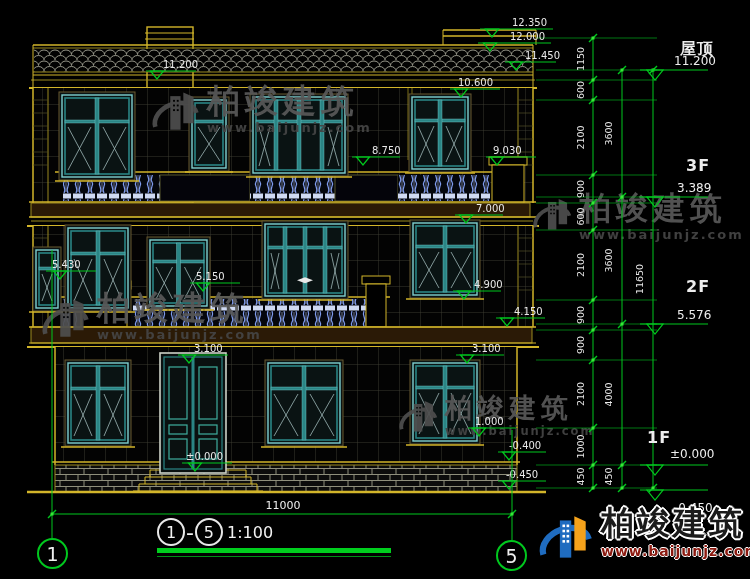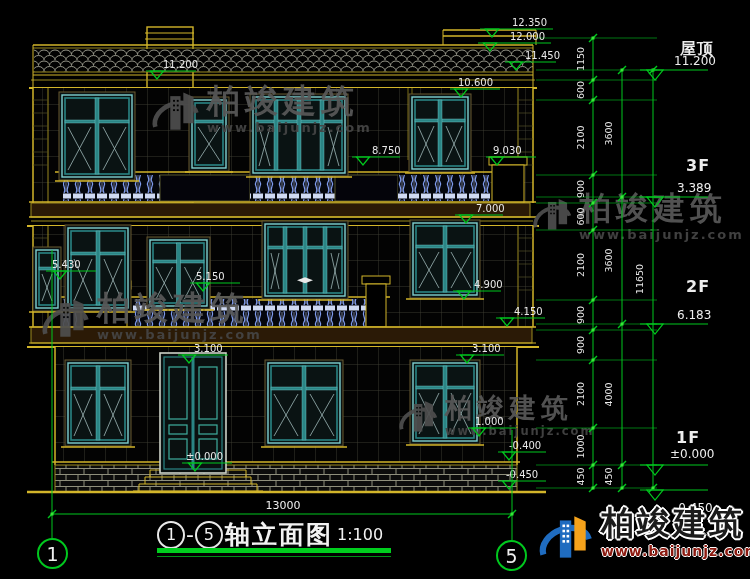--- a/index.html
+++ b/index.html
@@ -436,38 +436,37 @@
       <rect x="50.5" y="512.5" width="3" height="3" fill="#37e837"></rect>
       <path d="M508 518L516 510" stroke="#00c81e" stroke-width="1.4"></path>
       <rect x="510.5" y="512.5" width="3" height="3" fill="#37e837"></rect>
     </svg>
 
   <div class="abs lvl-name" style="left:680px;top:39px">屋顶</div>
   <div class="abs lvl-elev" style="left:674px;top:54px">11.200</div>
   <div class="abs lvl-name" style="left:686px;top:156px">3F</div>
   <div class="abs lvl-elev" style="left:677px;top:181px">3.389</div>
   <div class="abs lvl-name" style="left:686px;top:277px">2F</div>
-  <div class="abs lvl-elev" style="left:677px;top:308px">6.183</div>
-  <div class="abs lvl-name" style="left:676px;top:428px">1F</div>
+  <div class="abs lvl-elev" style="left:677px;top:308px">5.576</div>
+  <div class="abs lvl-name" style="left:647px;top:428px">1F</div>
   <div class="abs lvl-elev" style="left:670px;top:447px">±0.000</div>
   <div class="abs lvl-elev" style="left:674px;top:501px">-0.450</div>
 
-  <div class="abs dim-total" style="left:248px;top:499px">13000</div>
+  <div class="abs dim-total" style="left:248px;top:499px">11000</div>
   <div class="bubble" style="left:37px;top:538px">
       <span>1</span>
     </div>
   <div class="bubble" style="left:496px;top:540px">
       <span>5</span>
     </div>
 
   <div class="title-row" style="left:157px;top:518px">
     <span class="title-circ">1</span>
     <span class="title-dash">-</span>
     <span class="title-circ">5</span>
-    <span class="title-main">轴立面图</span>
     <span class="title-scale">1:100</span>
   </div>
   <div class="underbar" style="left:157px;top:548px;width:234px;height:5px"></div>
   <div class="underbar2" style="left:157px;top:556px;width:234px;height:1px"></div>
 
   <div class="logo-block" style="left:533px;top:506px">
     <svg width="62" height="64" viewBox="0 0 60 60" xmlns="http://www.w3.org/2000/svg">
       <path d="M10 46 A23 17 -22 1 1 54 31" stroke="#1f6cc0" stroke-width="6" fill="none"></path>
       <rect x="26" y="13" width="11" height="36" fill="#1f6cc0"></rect>
       <rect x="28.5" y="17" width="2.5" height="2.5" fill="#fff"></rect>

